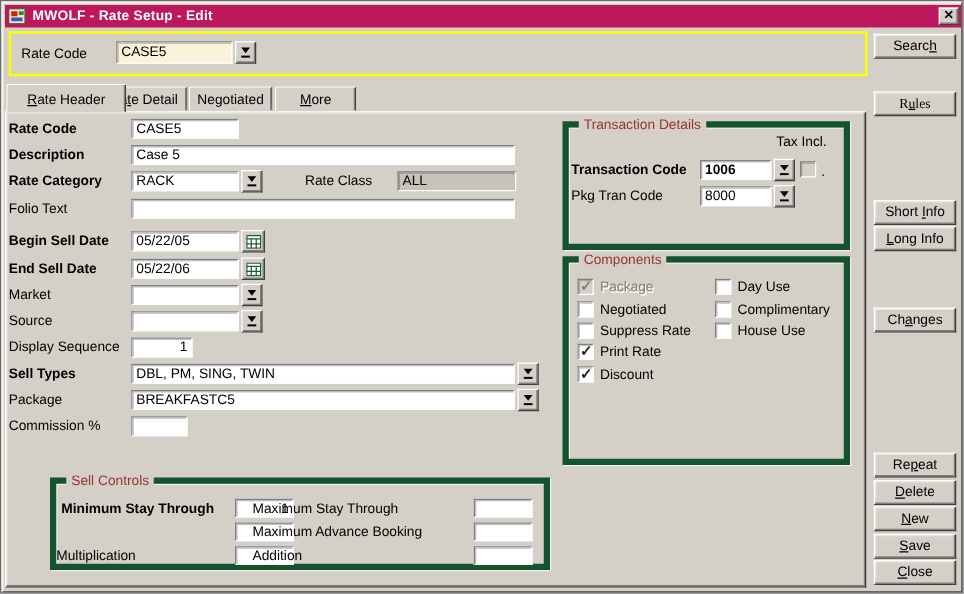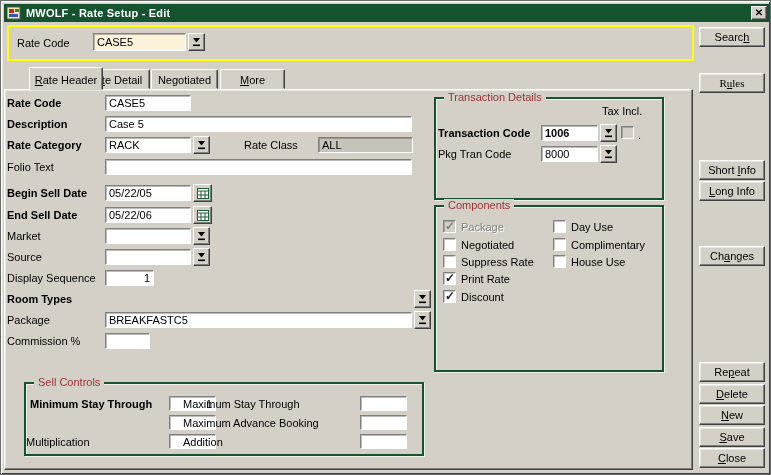--- a/index.html
+++ b/index.html
@@ -9,21 +9,21 @@
   .window{
     position:relative; width:771px; height:475px; background:#d4d0c8;
     border:1px solid #6b6b6b;
     box-shadow: inset 1px 1px 0 #ffffff, inset -1px -1px 0 #404040, inset 2px 2px 0 #e8e6e0;
     overflow:hidden;
   }
 
   
   .titlebar{
     position:absolute; left:3px; top:3px; width:765px; height:18px;
-    background:#14532d; display:flex; align-items:center; padding:0 2px;
+    background:#be185d; display:flex; align-items:center; padding:0 2px;
   }
   .titlebar .app-icon{ width:15px; height:14px; margin:0 4px 0 1px; flex:0 0 auto; }
   .titlebar .title{ color:#fff; font-weight:bold; font-size:11px; letter-spacing:.2px; }
   .close-btn{
     position:absolute; right:2px; top:2px; width:16px; height:14px;
     background:#d4d0c8; border:1px solid; border-color:#fff #404040 #404040 #fff;
     box-shadow: inset -1px -1px 0 #808080;
     font-size:10px; font-weight:bold; text-align:center; line-height:12px; cursor:default;
   }
 
@@ -68,22 +68,23 @@
     border:1px solid; border-color:#fff #404040 #404040 #fff;
     box-shadow: inset -1px -1px 0 #808080, inset 1px 1px 0 #e8e6e0; z-index:3;
   }
 
   .lbl{ position:absolute; font-size:11px; white-space:nowrap; }
   .lbl.b{ font-weight:bold; }
   .lbl.r{ text-align:left; }
 
   
   .groupbox{
-    position:absolute; border:2px solid #14532d;
+    position:absolute; border:5px solid #14532d;
     box-shadow: inset 1px 1px 0 #f2f0ea, 1px 1px 0 #f2f0ea;
+    margin-left: 16px;
   }
   .grouptitle{
     position:absolute; top:-8px; left:8px; background:#d4d0c8; color:#993333;
     padding:0 4px; font-size:11px;
   }
 
   
   .checkbox{
     position:absolute; width:13px; height:13px; background:#fff;
     border:1px solid; border-color:#808080 #fff #fff #808080;
@@ -131,21 +132,21 @@
     <div class="mini-btn" style="left:179px; top:6px;">
       <svg width="9" height="10" viewBox="0 0 9 10">
         <path d="M1 1h7L4.5 5.5z" fill="#000"></path>
           <rect x="1" y="7.5" width="7" height="1.6" fill="#000"></rect>
       </svg>
     </div>
   </div>
 
   <div class="cmd-btn" style="top:26px;">Searc<span class="mn">h</span></div>
 
-  <div class="tab active" style="left:4px; width:74px;margin-left:24px;"><span class="mn">R</span>ate Header</div>
+  <div class="tab active" style="left:4px; width:96px;"><span class="mn">R</span>ate Header</div>
   <div class="tab" style="left:79px; width:70px;">Ra<span class="mn">t</span>e Detail</div>
   <div class="tab" style="left:150px; width:67px;">Negotiated</div>
   <div class="tab" style="left:219px; width:65px;"><span class="mn">M</span>ore</div>
 
   <div class="main-panel">
 
     <span class="lbl r b" style="left:2px; top:7px;  width:95px;">Rate Code</span>
     <input class="field" style="left: 100px; top: 5px; width: 86px;" value="CASE5">
 
     <span class="lbl r b" style="left:2px; top:28px; width:95px;">Description</span>
@@ -203,21 +204,22 @@
     <div class="mini-btn" style="left:188px; top:158px;">
       <svg width="9" height="10" viewBox="0 0 9 10">
           <path d="M1 1h7L4.5 5.5z" fill="#000"></path>
           <rect x="1" y="7.5" width="7" height="1.6" fill="#000"></rect>
         </svg>
     </div>
 
     <span class="lbl r" style="left:2px; top:182px; width:95px;">Display Sequence</span>
     <input class="field num" style="left: 100px; top: 180px; width: 49px;" value="1">
 
-    <span class="lbl r b" style="left:2px; top:203px; width:95px;">Room Types</span>
+    <span class="lbl r b" style="left:2px; top:203px; width:95px;">Sell Types</span>
+    <input class="field" style="left: 100px; top: 201px; width: 307px;" value="DBL, PM, SING, TWIN">
     <div class="mini-btn" style="left:409px; top:200px;">
       <svg width="9" height="10" viewBox="0 0 9 10">
           <path d="M1 1h7L4.5 5.5z" fill="#000"></path>
           <rect x="1" y="7.5" width="7" height="1.6" fill="#000"></rect>
         </svg>
     </div>
 
     <span class="lbl r" style="left:2px; top:224px; width:95px;">Package</span>
     <input class="field" style="left: 100px; top: 222px; width: 307px;" value="BREAKFASTC5">
     <div class="mini-btn" style="left:409px; top:221px;">

